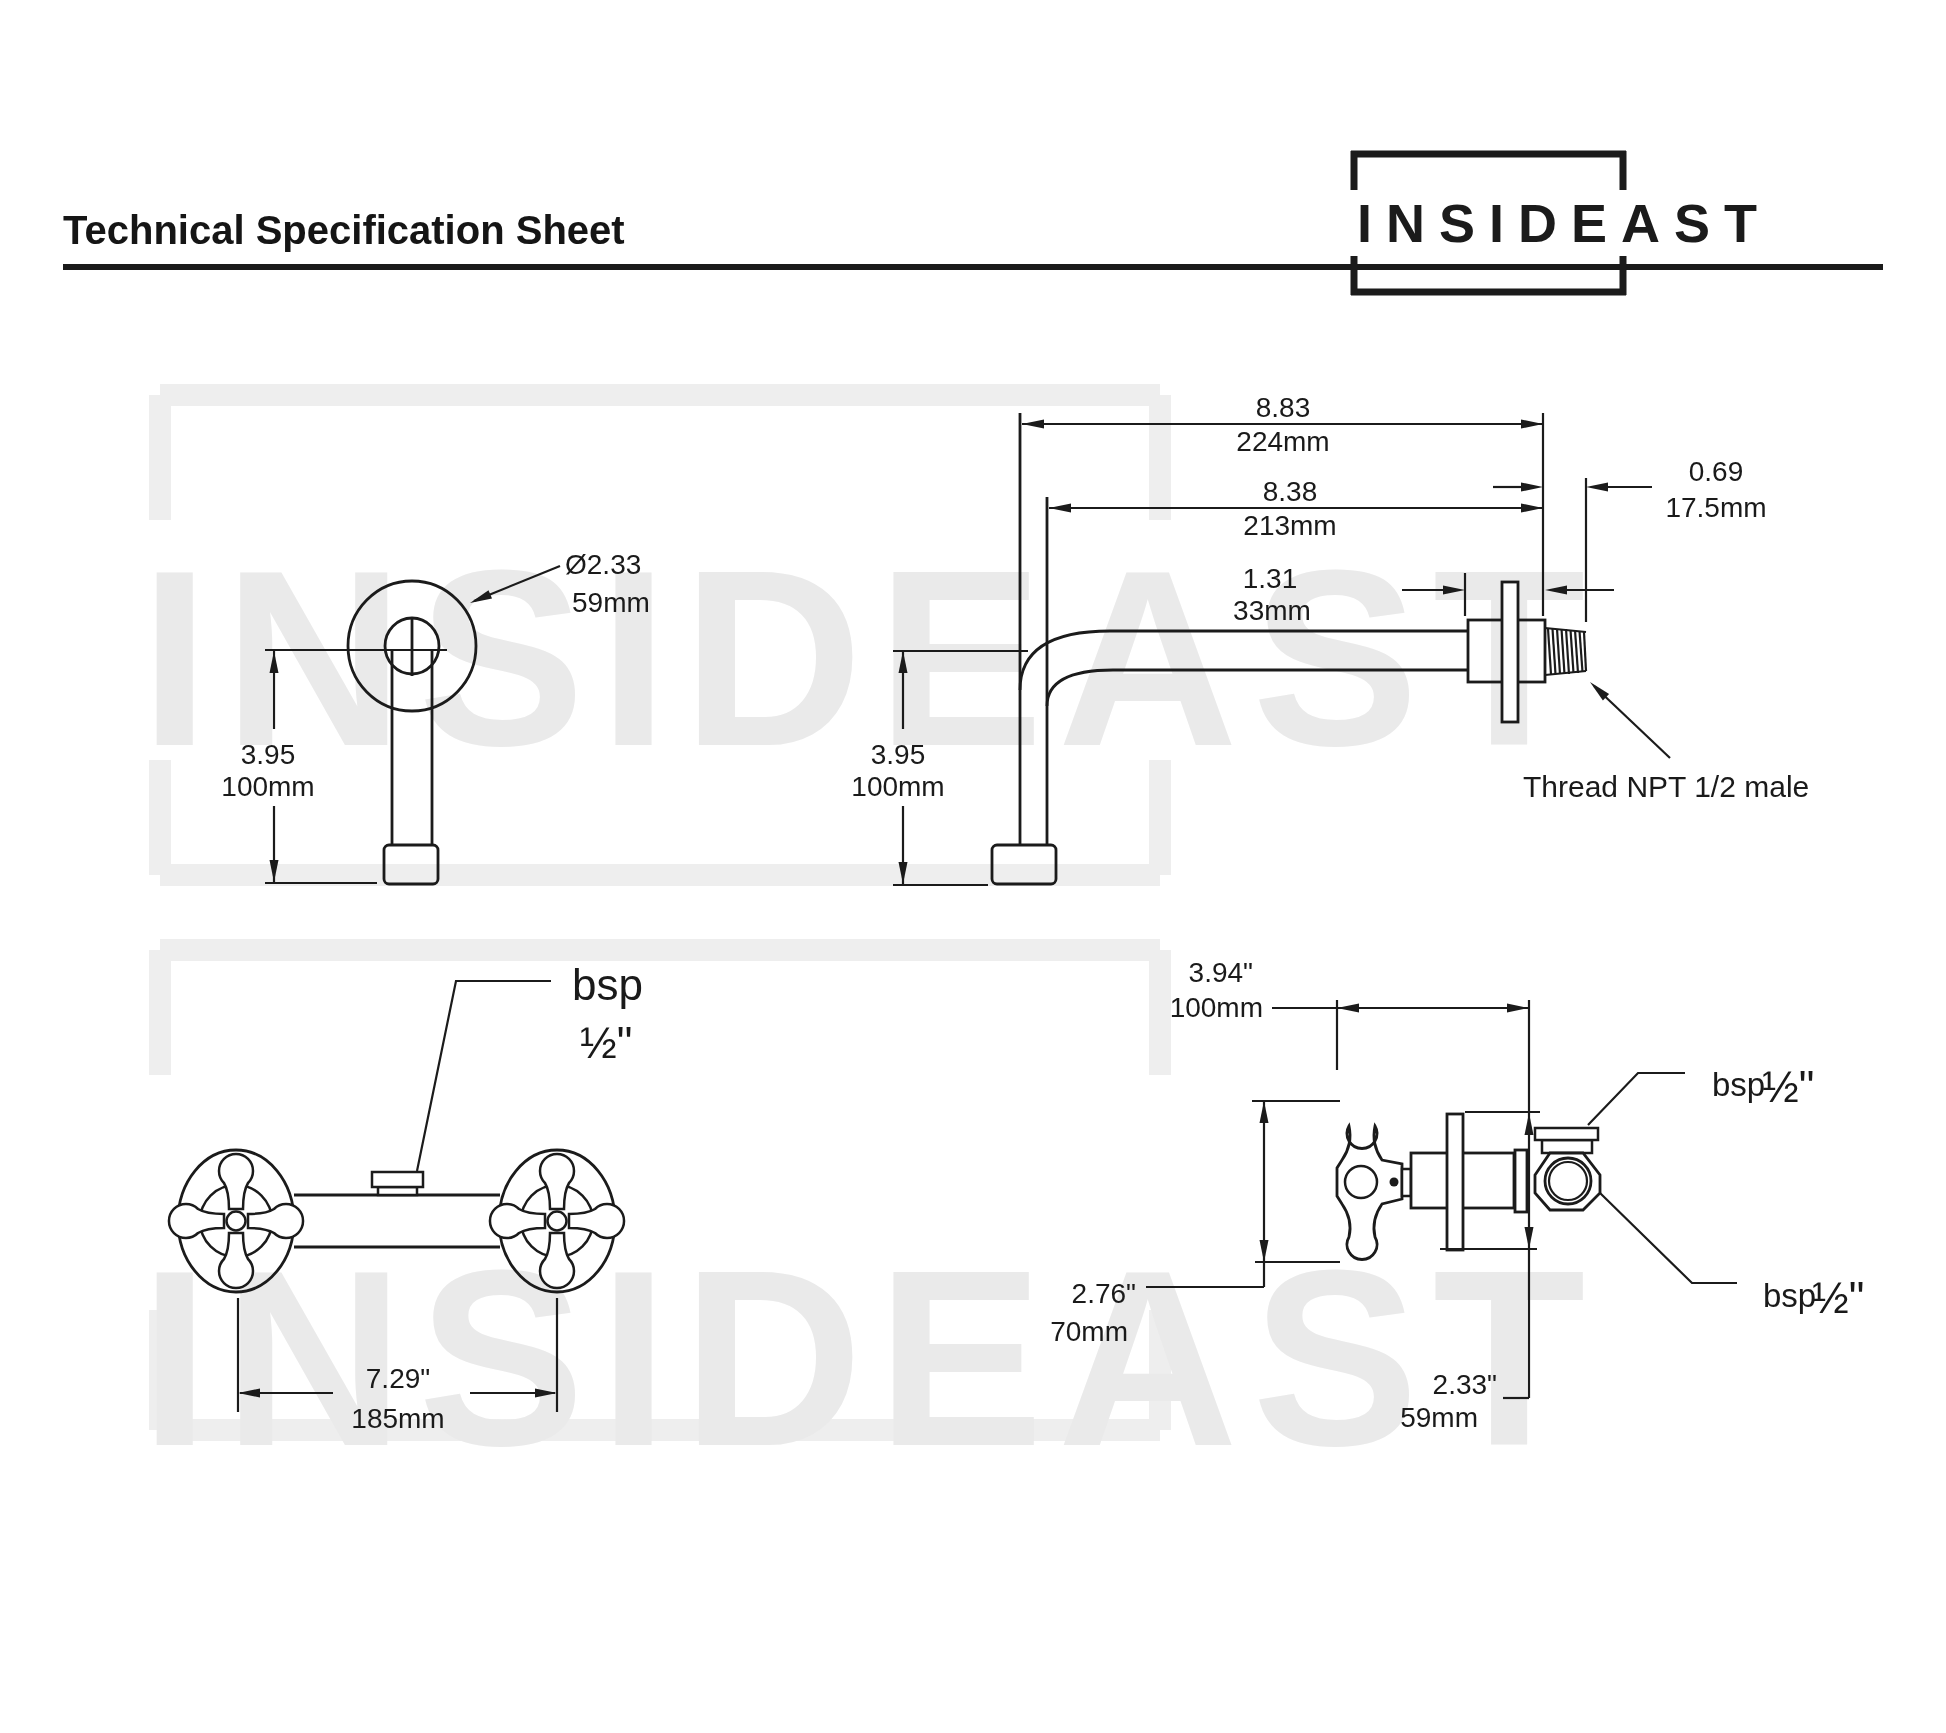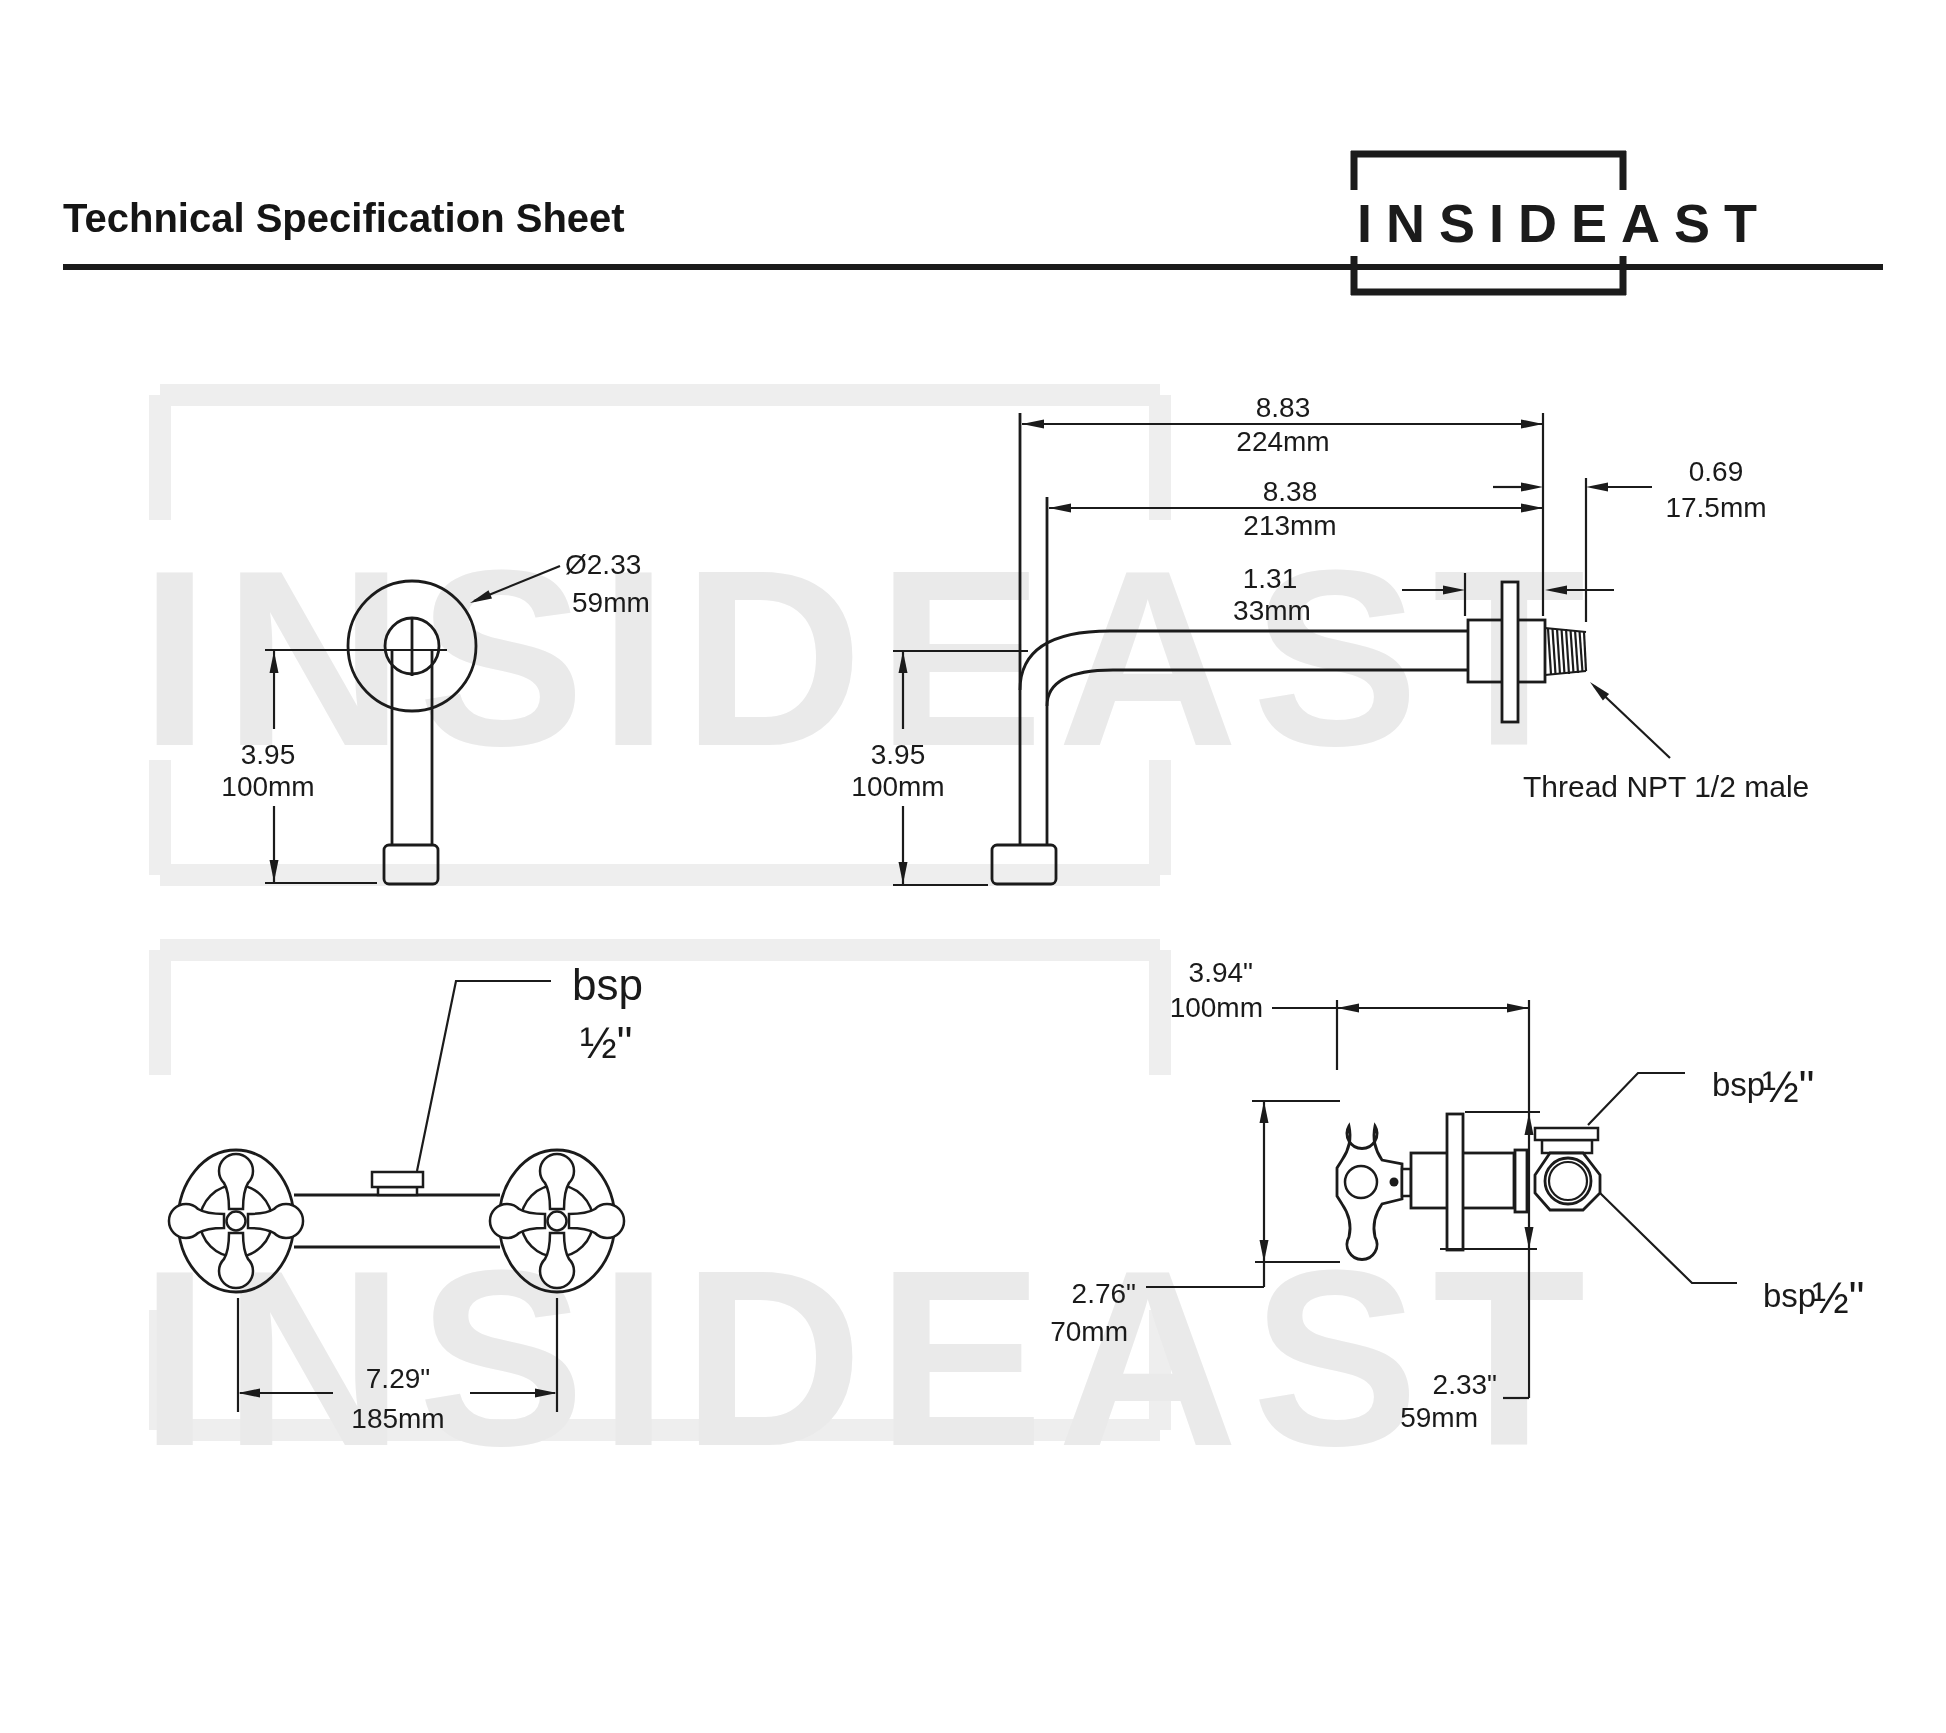--- a/index.html
+++ b/index.html
@@ -1,20 +1,20 @@
 <!DOCTYPE html>
 <html><head>
 <meta charset="utf-8">
 <style>
   html,body{margin:0;padding:0;background:#fff;}
   .stage{position:relative;width:1946px;height:1733px;background:#ffffff;overflow:hidden;
          font-family:"Liberation Sans",sans-serif;}
   .wm{position:absolute;left:0;top:0;z-index:0;}
   .content{position:absolute;left:0;top:0;z-index:1;}
-  .title{position:absolute;left:63px;top:196px;font-size:40px;font-weight:bold;color:#151515;
+  .title{position:absolute;left:63px;top:208px;font-size:40px;font-weight:bold;color:#151515;
          letter-spacing:0px;white-space:nowrap;}
   .rule{position:absolute;left:63px;top:264px;width:1820px;height:6px;background:#1a1a1a;}
   svg text{fill:#1a1a1a;}
   .dim{font-size:28px;}
   .note{font-size:30px;}
   .bspbig{font-size:44px;}
   .bspsmall{font-size:33px;}
   .bspfrac{font-size:44px;}
   .logo-text{font-size:54px;font-weight:bold;letter-spacing:14px;fill:#1b1b1b;}
   .wm-text{font-size:250px;font-weight:bold;letter-spacing:14px;fill:#eaeaea;}

